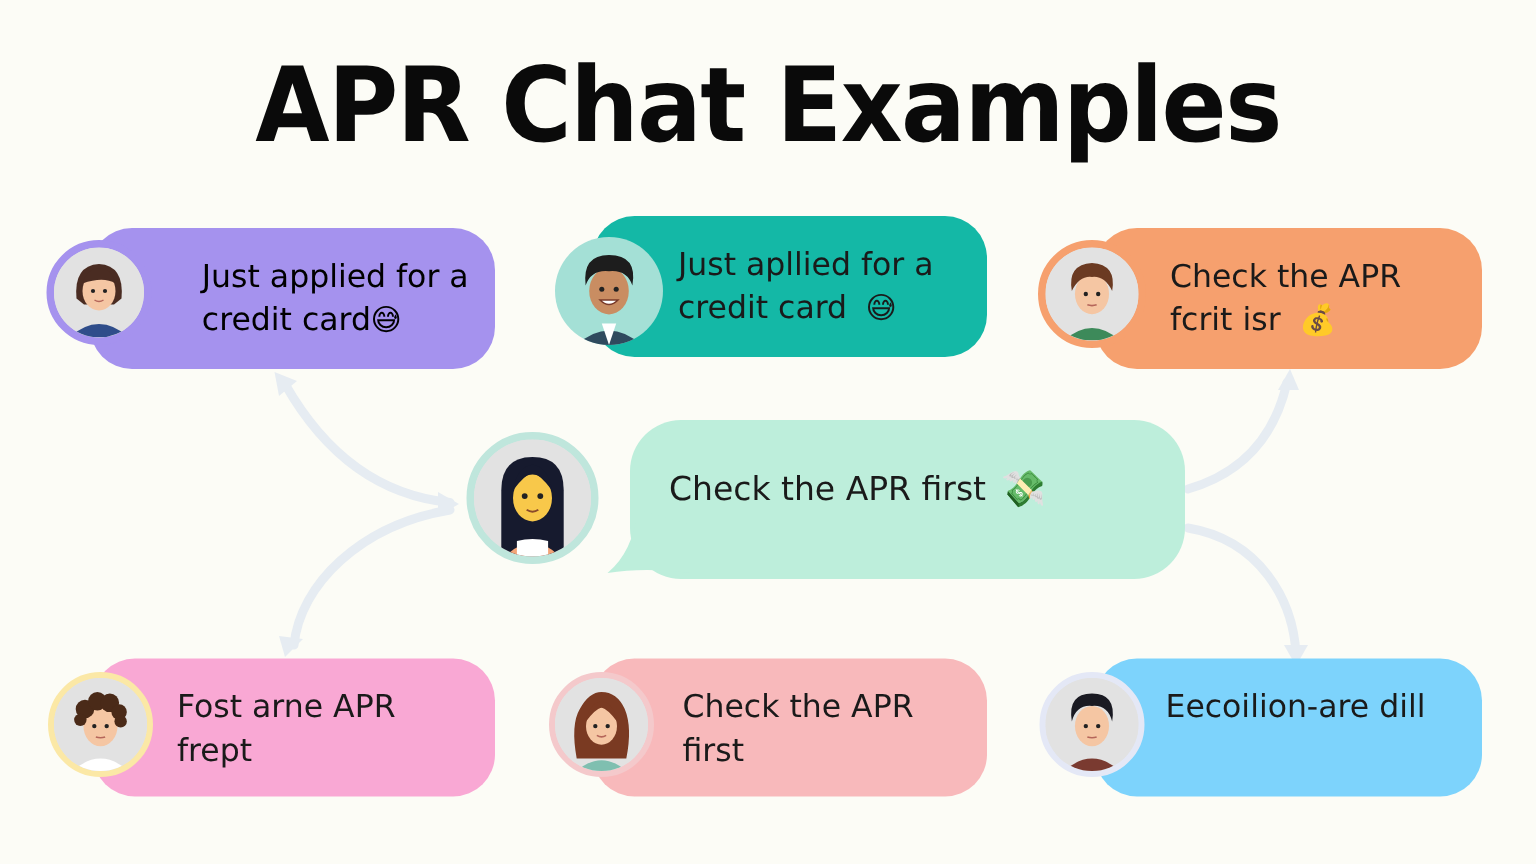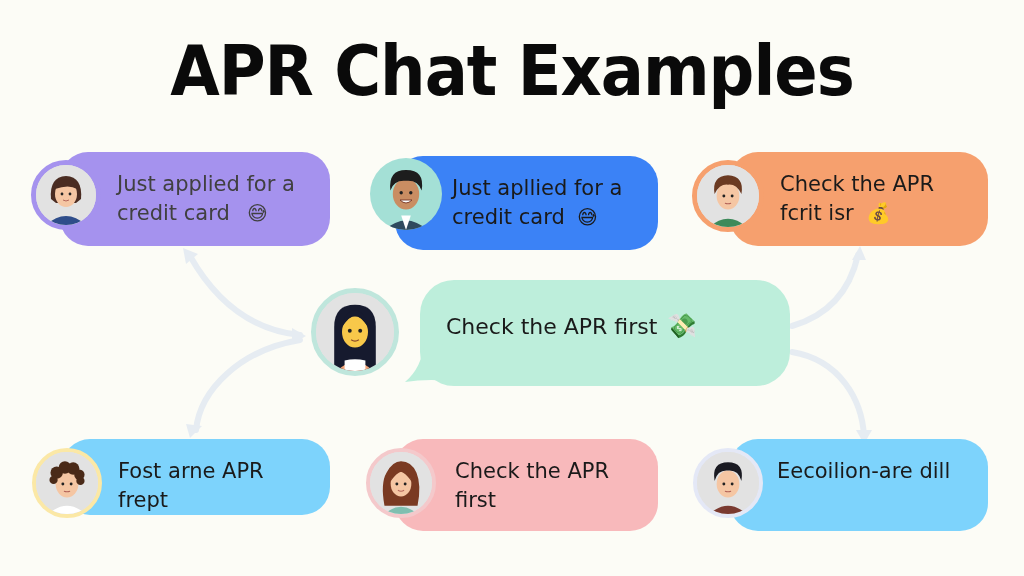--- a/index.html
+++ b/index.html
@@ -55,41 +55,41 @@
   <g fill="#e6ecf2">
     <polygon points="183,248 198,254 186,264"></polygon>
     <polygon points="306,336 292,328 292,344"></polygon>
     <polygon points="190,438 186,424 202,426"></polygon>
     <polygon points="860,246 852,260 866,260"></polygon>
     <polygon points="864,444 856,430 872,430"></polygon>
   </g>
 </svg>
 
 <div class="chat">
-  <div class="bubble" style="left:60px; top:152px; width:270px; height:94px; background:#a592ee; color:#404040; padding-left:57px;">
+  <div class="bubble" style="left:60px; top:152px; width:270px; height:94px; background:#a592ee; color:#000000; padding-left:57px;justify-content:center;">
     <span class="text">Just applied for a
 credit card</span>
       <span class="emoji" style="position:absolute; left:183px; top:47px;">😅</span>
   </div>
   <div class="avatar" style="left:31px; top:160px; width:70px; height:70px; border:5px solid #a592ee;">
     <svg viewBox="0 0 60 60">
       <rect width="60" height="60" fill="#e2e2e2"></rect>
       <path d="M10 60 Q 30 42 50 60 Z" fill="#2f4d8a"></path>
       <path d="M15 34 Q 13 12 30 11 Q 47 12 45 34 L 40 38 L 20 38 Z" fill="#4a2c22"></path>
       <ellipse cx="30" cy="29" rx="11" ry="13" fill="#f5c6a3"></ellipse>
       <path d="M19 24 Q 22 14 30 14 Q 39 14 41 24 Q 33 19 19 24 Z" fill="#4a2c22"></path>
       <circle cx="26" cy="29" r="1.4" fill="#222"></circle>
         <circle cx="34" cy="29" r="1.4" fill="#222"></circle>
       <path d="M27 35 Q 30 37 33 35" stroke="#b5665a" stroke-width="1" fill="none"></path>
     </svg>
   </div>
 </div>
 
 <div class="chat">
-  <div class="bubble" style="left:395px; top:156px; width:263px; height:94px; background:#3b82f6; padding-left:57px;">
+  <div class="bubble" style="left:395px; top:144px; width:263px; height:94px; background:#14b8a6; padding-left:57px;">
     <span class="text">Just apllied for a
 credit card</span>
       <span class="emoji" style="position:absolute; left:178px; top:47px;">😅</span>
   </div>
   <div class="avatar" style="left:370px; top:158px; width:72px; height:72px; background:#a4e0d6;">
     <svg viewBox="0 0 60 60">
       <path d="M12 60 Q 30 44 48 60 Z" fill="#2f4a5e"></path>
       <path d="M26 48 L 30 60 L 34 48 Z" fill="#ffffff"></path>
       <ellipse cx="30" cy="30" rx="11" ry="13" fill="#c98d62"></ellipse>
       <path d="M17 27 Q 15 10 30 10 Q 46 10 43 27 Q 40 18 30 19 Q 20 18 17 27 Z" fill="#1d1d1d"></path>
@@ -136,21 +136,21 @@
       <ellipse cx="30" cy="30" rx="10" ry="12" fill="#f8c84a"></ellipse>
       <path d="M20 26 Q 22 14 30 13 Q 38 14 40 26 Q 34 18 30 17 Q 26 18 20 26 Z" fill="#161a2e"></path>
       <circle cx="26" cy="29" r="1.5" fill="#222"></circle>
         <circle cx="34" cy="29" r="1.5" fill="#222"></circle>
       <path d="M27 36 Q 30 38 33 36" stroke="#8a4a2a" stroke-width="1" fill="none"></path>
     </svg>
   </div>
 </div>
 
 <div class="chat">
-  <div class="bubble" style="left:62px; top:439px; width:268px; height:76px; background:#7dd3fc; padding-left:56px;">
+  <div class="bubble" style="left:62px; top:439px; width:268px; height:92px; background:#f9a8d4; padding-left:56px;">
     <span class="text">Fost arne APR
 frept</span>
   </div>
   <div class="avatar" style="left:32px; top:448px; width:70px; height:70px; border:4px solid #fbe8a6;">
     <svg viewBox="0 0 60 60">
       <rect width="60" height="60" fill="#e2e2e2"></rect>
       <path d="M12 60 Q 30 44 48 60 Z" fill="#ffffff"></path>
       <ellipse cx="30" cy="31" rx="11" ry="13" fill="#f5c6a3"></ellipse>
       <g fill="#4a2a18">
         <circle cx="20" cy="20" r="6"></circle>

